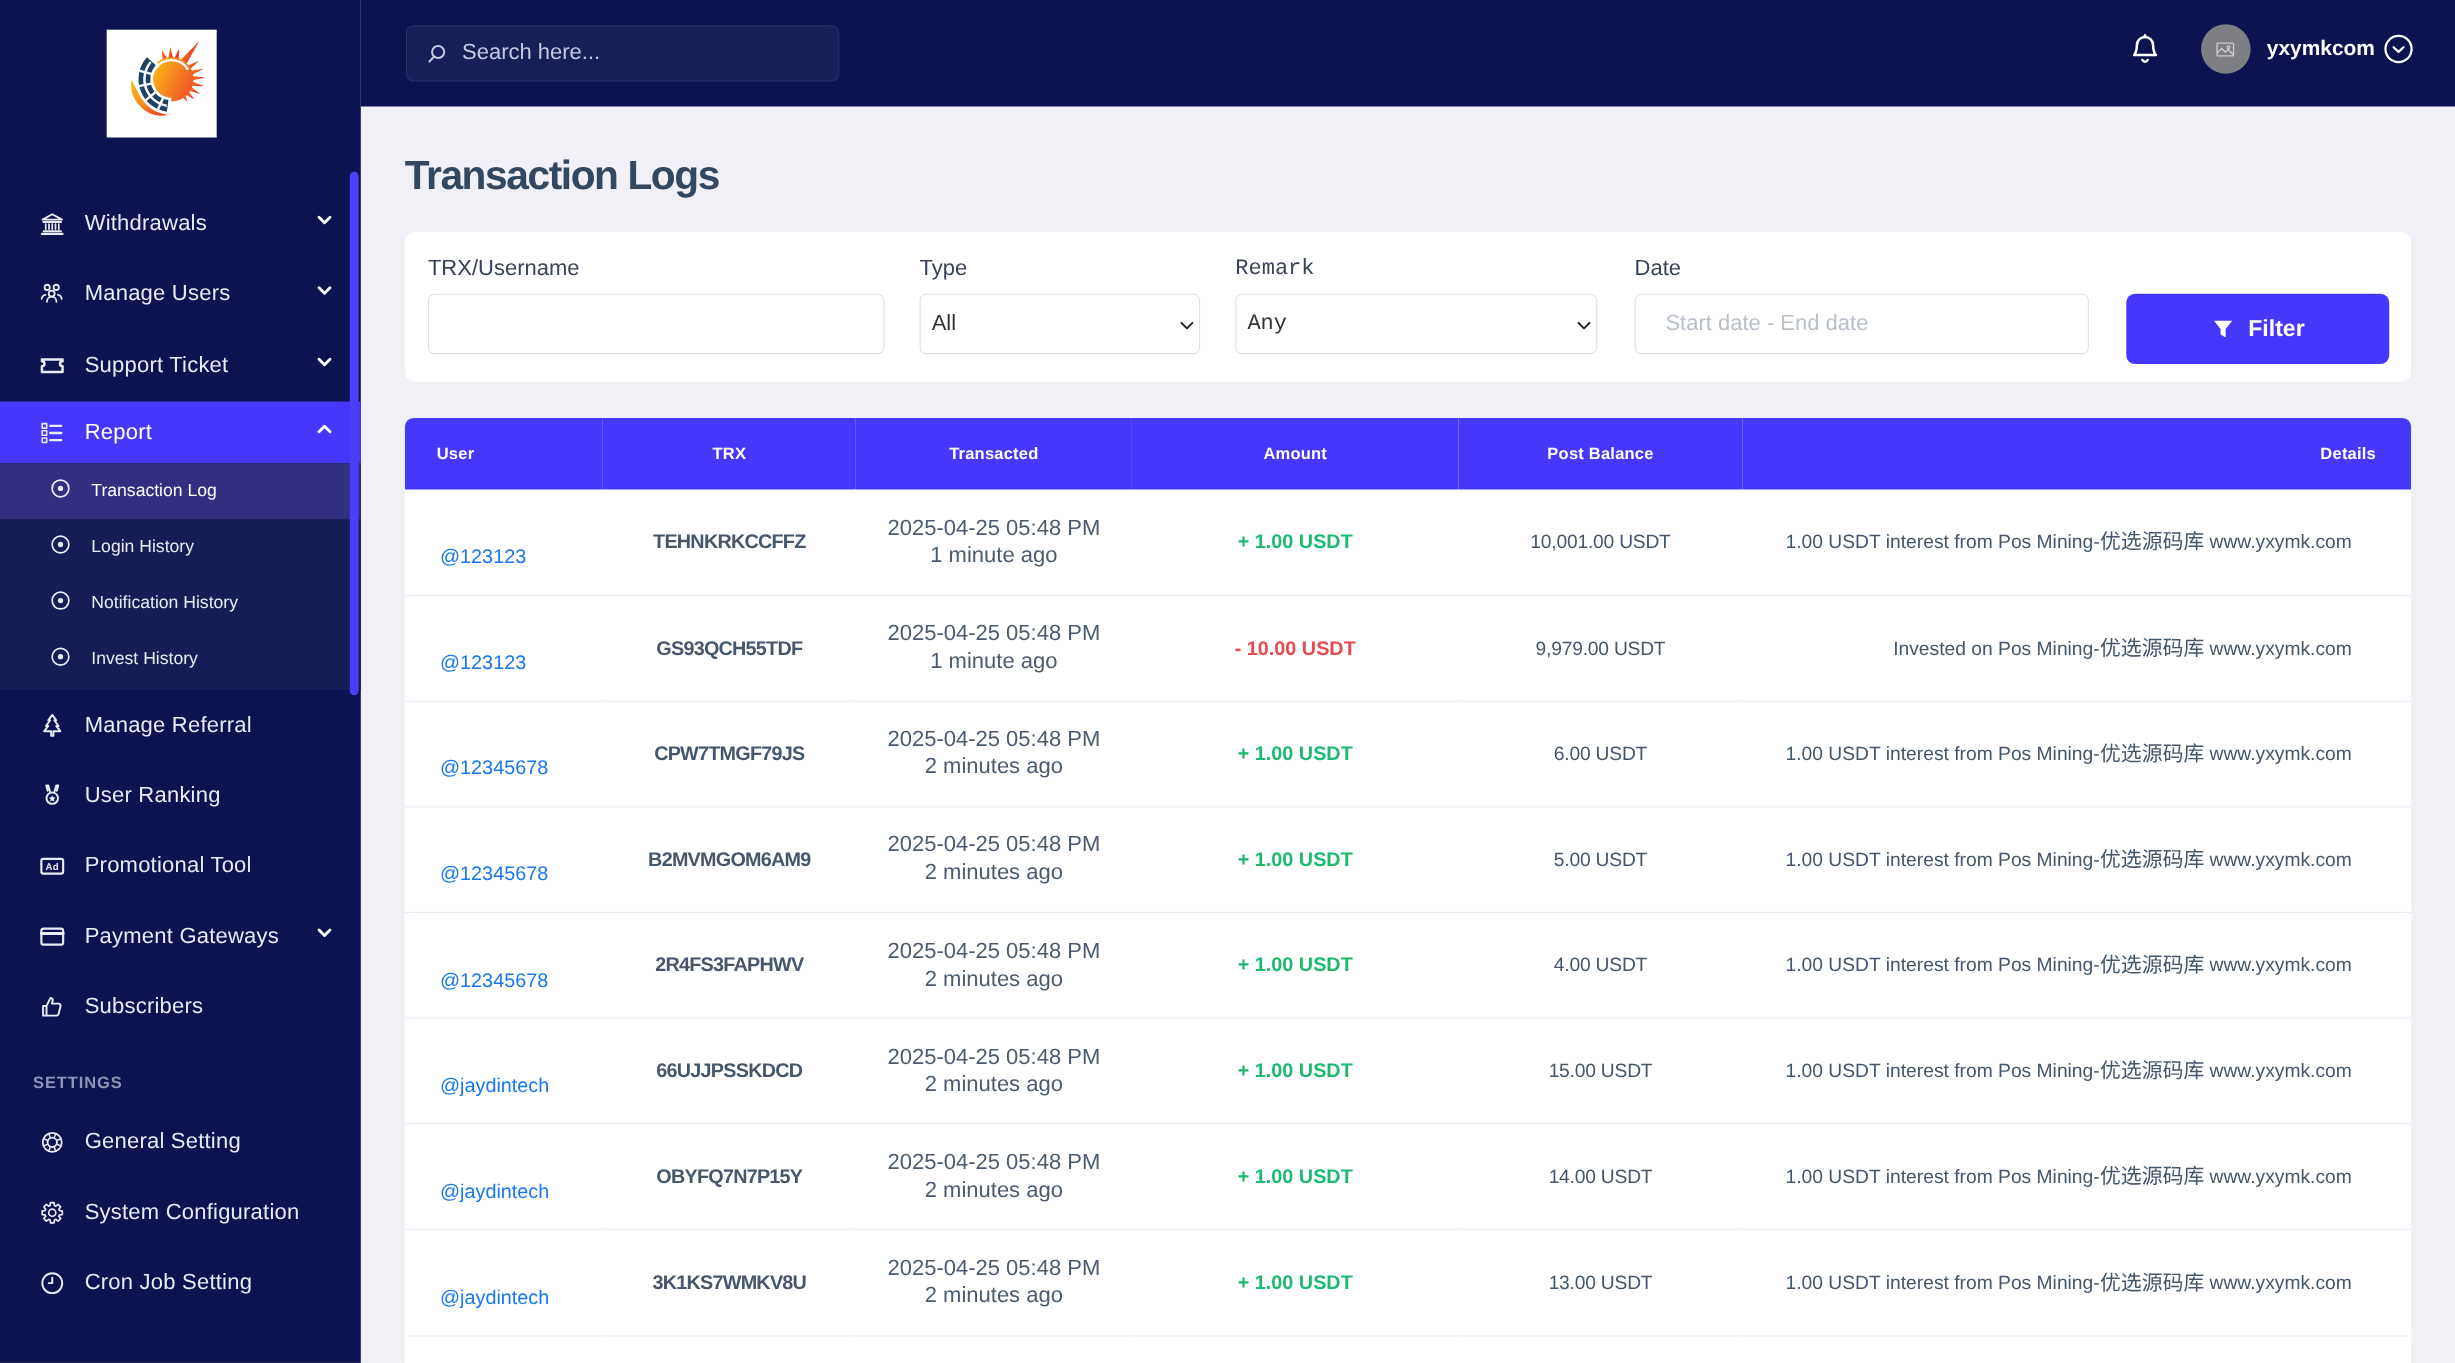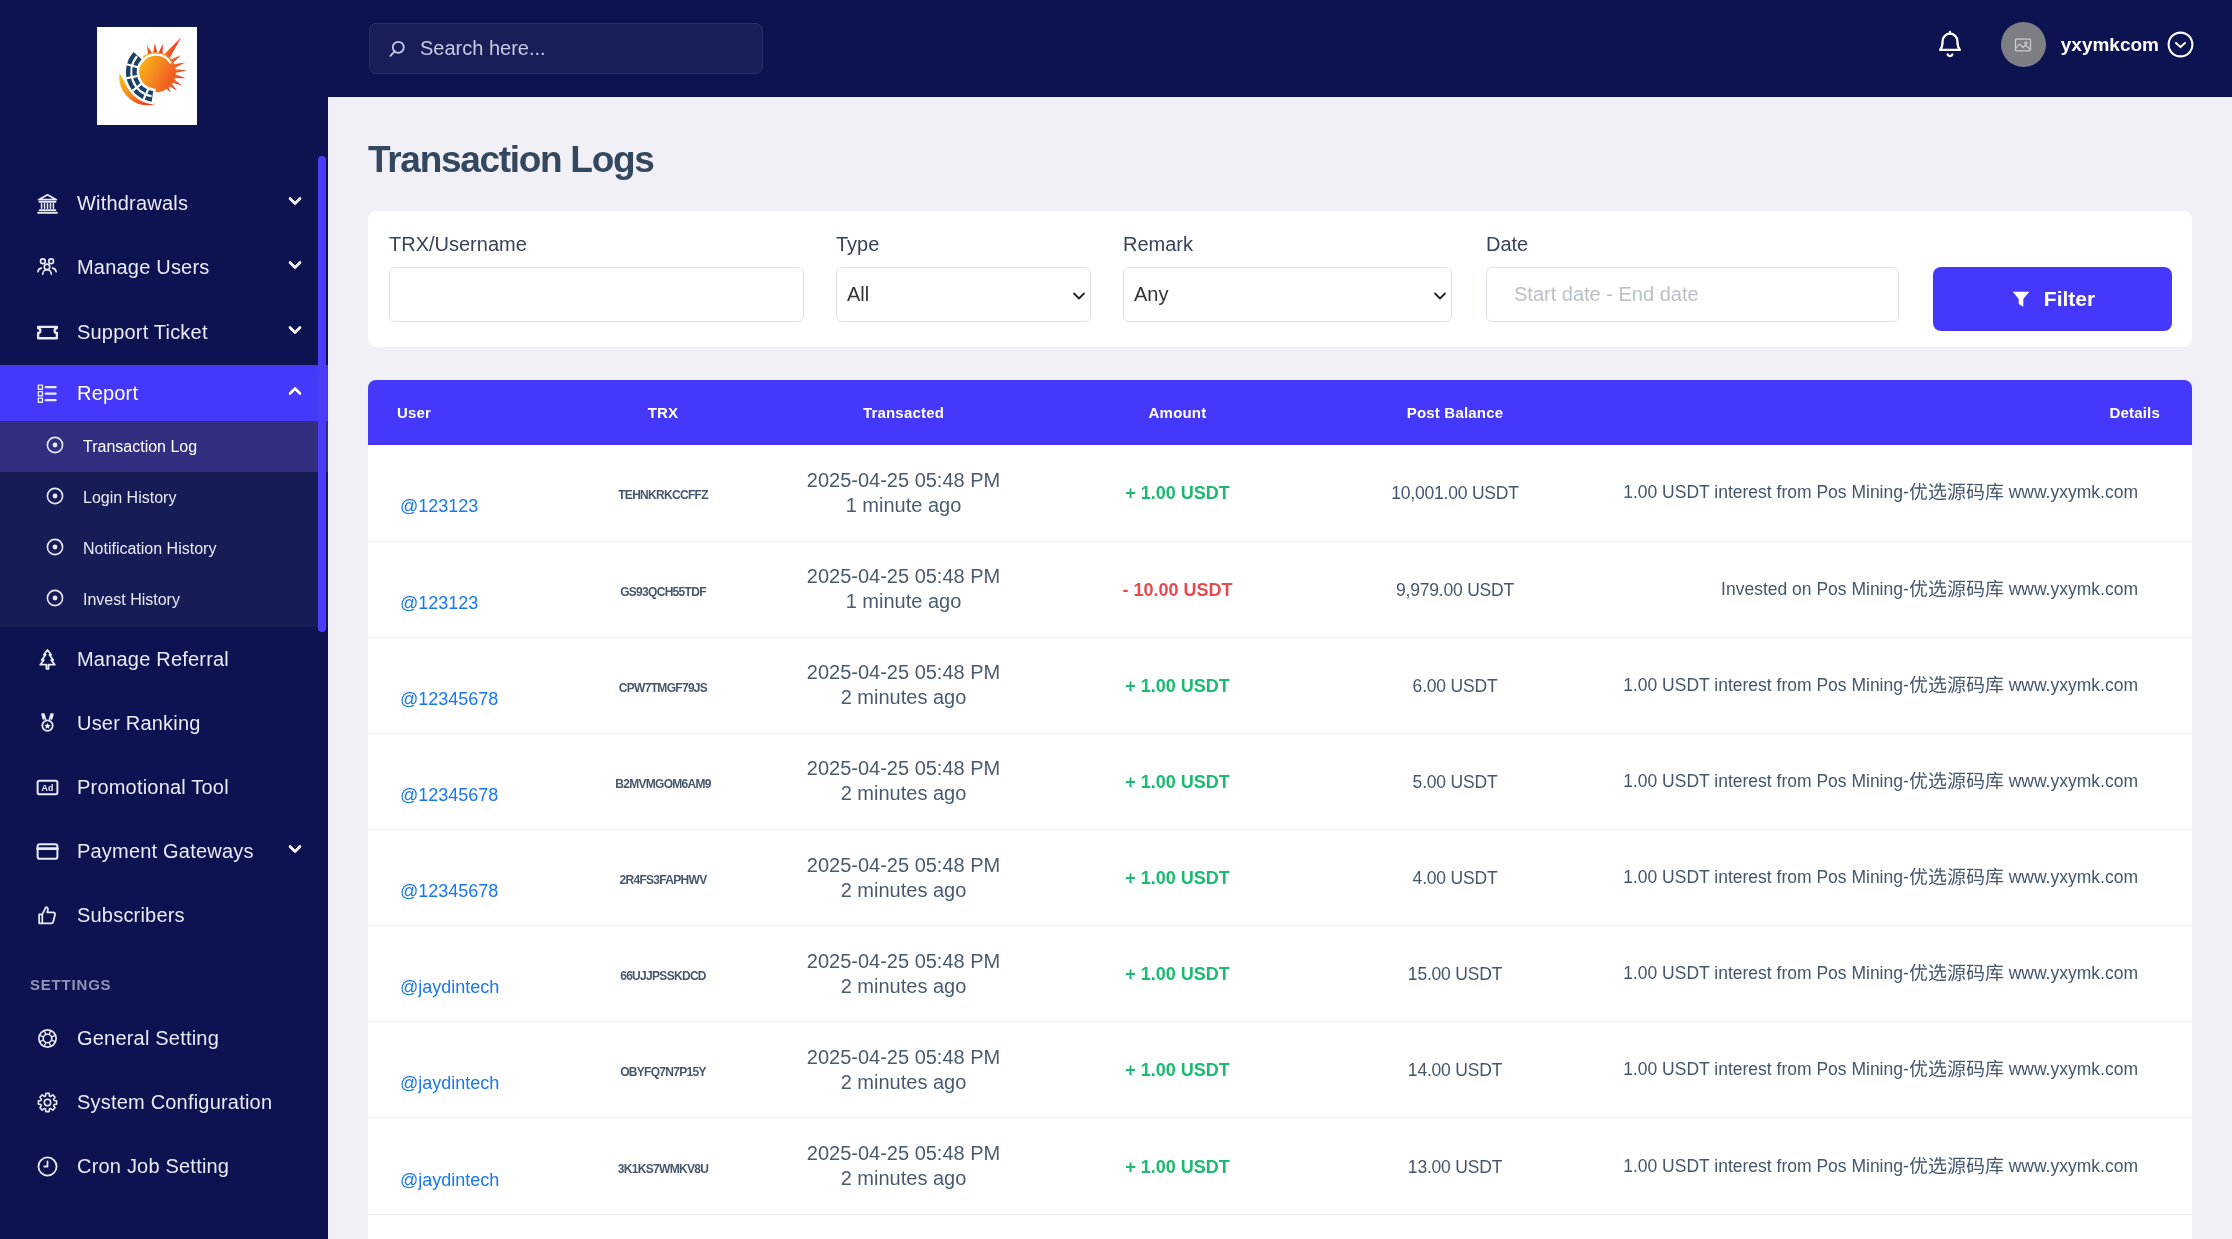--- a/index.html
+++ b/index.html
@@ -37,21 +37,21 @@
 .filterbtn { position:absolute; left:1605px; top:170px; width:239px; height:64px; background:#4538fb; border-radius:8px; color:#fff; font-size:21px; font-weight:bold; display:flex; align-items:center; justify-content:center; gap:12px; }
 .tablecard { position:absolute; left:40px; top:283px; width:1824px; background:#fff; border-radius:8px 8px 0 0; overflow:hidden; }
 table.dt { width:1824px; border-collapse:collapse; table-layout:fixed; }
 table.dt th { background:#4538fb; color:#fff; height:65px; font-size:15px; font-weight:bold; letter-spacing:0.2px; }
 table.dt td { height:96.15px; border-bottom:1px solid #eceef4; font-size:20px; color:#44566c; vertical-align:middle; }
 col.c-user { width:180px; } col.c-trx { width:230px; } col.c-tra { width:251px; } col.c-amt { width:297px; } col.c-bal { width:258px; } col.c-det { width:608px; }
 .tl { text-align:left; padding-left:32px; } th.tl { padding-left:29px; }
 .tc { text-align:center; }
 .tr { text-align:right; padding-right:32px; } td.det > div { float:right; white-space:nowrap; font-size:17.5px; } td.det { padding-right:54px; } td .bal { font-size:17.5px; letter-spacing:-0.2px; }
 td.user a { color:#1877f2; text-decoration:none; display:inline-block; padding-top:28px; font-size:18px; }
-td .trx { font-weight:bold; color:#46576d; font-size:12px; letter-spacing:-0.7px; }
+td .trx { font-weight:bold; color:#46576d; font-size:18px; letter-spacing:-0.7px; }
 td .dtline { line-height:25px; color:#4a5b70; }
 .amt-g { color:#1cba70; font-weight:bold; font-size:18px; }
 .amt-r { color:#e9494c; font-weight:bold; font-size:18px; }
 .cjk { vertical-align:-3px; }
 </style>
 </head>
 <body>
 <svg width="0" height="0" style="position:absolute">
     <defs>
       <path id="g20248" d="M638 453V53C638 -29 658 -53 737 -53C754 -53 837 -53 854 -53C927 -53 946 -11 953 140C933 145 902 158 886 171C883 39 878 16 848 16C829 16 761 16 746 16C716 16 711 23 711 53V453ZM699 778C748 731 807 665 834 624L889 666C860 707 800 770 751 814ZM521 828C521 753 520 677 517 603H291V531H513C497 305 446 99 275 -21C294 -34 318 -58 330 -76C514 57 570 284 588 531H950V603H592C595 678 596 753 596 828ZM271 838C218 686 130 536 37 439C51 421 73 382 80 364C109 396 138 432 165 471V-80H237V587C278 660 313 738 342 816Z"></path>
@@ -306,21 +306,21 @@
       <div class="fgroup" style="left:21px;">
         <label>TRX/Username</label>
         <div class="finput" style="width:415px;"></div>
       </div>
 <div class="fgroup" style="left:468px;">
         <label>Type</label>
         <div class="finput" style="width:255px;">All<svg class="selchev" width="16" height="16" viewBox="0 0 16 16" fill="none" stroke="#222" stroke-width="1.8" stroke-linecap="round" stroke-linejoin="round">
             <path d="M3 5.5 L8 10.5 L13 5.5"></path>
           </svg></div>
       </div>
-<div class="fgroup" style="left:755px;">
+<div class="fgroup" style="left:755px;font-family:Liberation Mono, monospace;">
         <label>Remark</label>
         <div class="finput" style="width:329px;">Any<svg class="selchev" width="16" height="16" viewBox="0 0 16 16" fill="none" stroke="#222" stroke-width="1.8" stroke-linecap="round" stroke-linejoin="round">
             <path d="M3 5.5 L8 10.5 L13 5.5"></path>
           </svg></div>
       </div>
 <div class="fgroup" style="left:1118px;">
         <label>Date</label>
         <div class="finput ph" style="width:413px; padding-left:27px;">Start date - End date</div>
       </div>
     </div>

